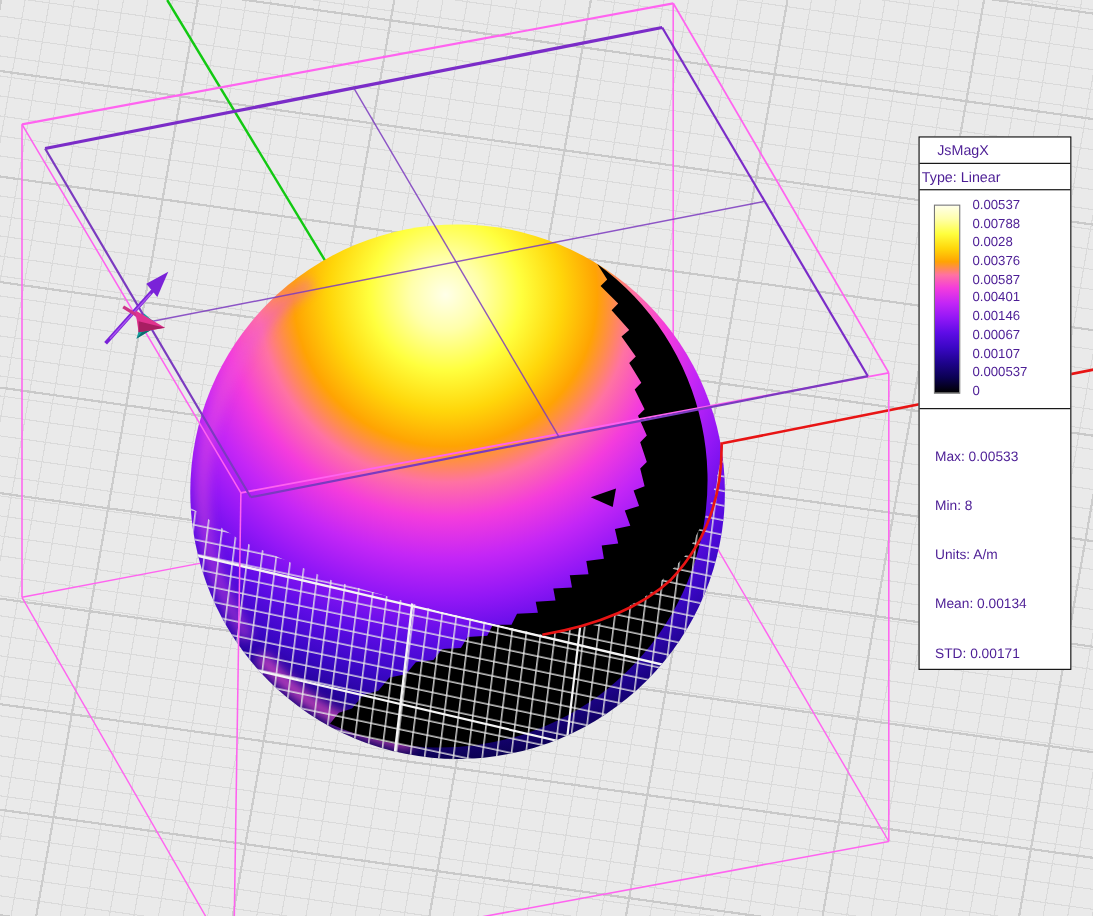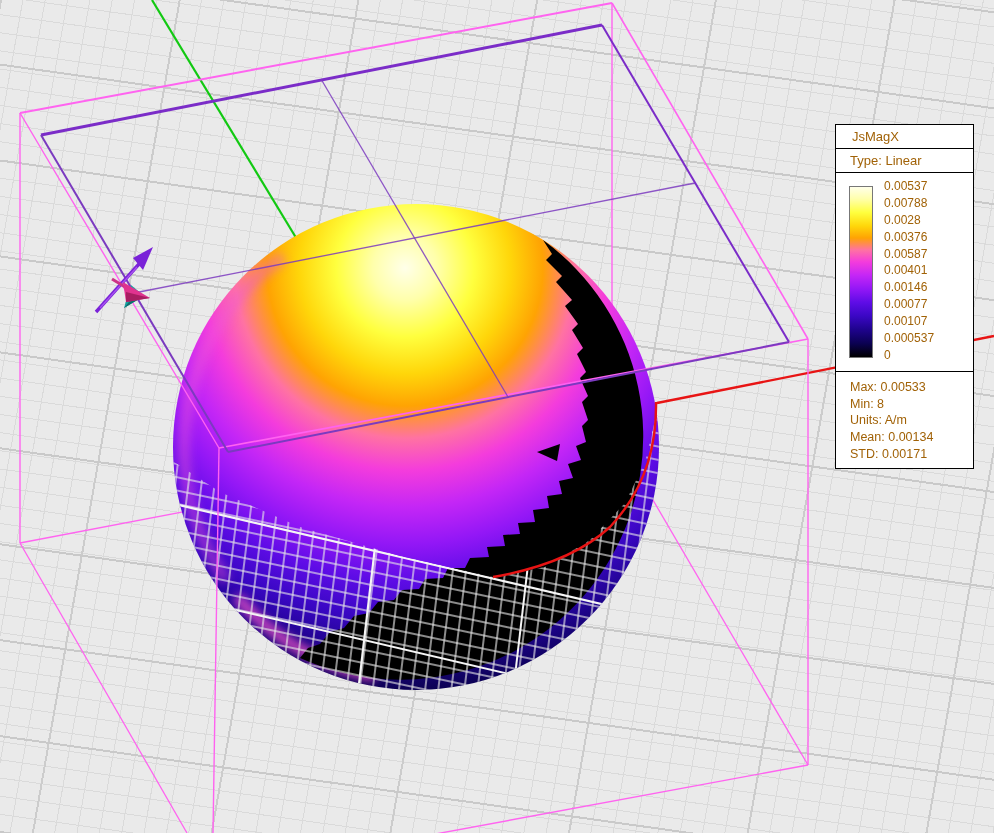--- a/index.html
+++ b/index.html
@@ -14,30 +14,30 @@
       repeating-linear-gradient(100deg,#cccccc 0 2px, transparent 2px 176px),
       repeating-linear-gradient(8deg,  #dadada 0 1px, transparent 1px 18px),
       repeating-linear-gradient(100deg,#dadada 0 1px, transparent 1px 22px);
   }
   .scene{position:absolute;left:0;top:0;}
 
   
   .legend{
     position:absolute; left:835px; top:124px; width:139px;
     background:#ffffff; border:1px solid #000; box-sizing:border-box;
-    color:#a16207; font-size:13px;
+    color:#4c1d95; font-size:13px;
   }
   .legend-title{height:23px; line-height:23px; padding-left:16px; border-bottom:1px solid #000;}
-  .legend-type {height:23px; line-height:23px; padding-left:14px; border-bottom:1px solid #000;}
+  .legend-type {height:23px; line-height:23px; padding-left:2px; border-bottom:1px solid #000;}
   .legend-scale{position:relative; height:198px; border-bottom:1px solid #000;}
   .colorbar{position:absolute; left:13px; top:13px; width:22px; height:170px; border:1px solid #777;}
   .ticks{position:absolute; left:48px; top:5px; font-size:12px;}
   .tick{height:16.9px; line-height:16.9px; white-space:nowrap;}
   .legend-stats{padding:7px 0 6px 14px; font-size:12.5px;}
-  .stat{height:16.7px; line-height:16.7px; white-space:nowrap;}
+  .stat{height:16.7px; line-height:16.7px; white-space:nowrap;margin-top:28px;}
 </style>
 </head>
 <body>
 
 <div class="stage">
 
   <svg class="scene" width="994" height="833" viewBox="0 0 994 833">
     <defs>
       <radialGradient id="sphereGrad" gradientUnits="userSpaceOnUse" cx="405" cy="268" r="460" fx="405" fy="268">
           <stop offset="0%" stop-color="#ffffe9"></stop>
@@ -162,21 +162,21 @@
     <div class="legend-scale">
       <div class="colorbar" id="colorbar" style="background: linear-gradient(rgb(255, 255, 233) 0%, rgb(255, 255, 171) 7%, rgb(255, 255, 62) 15%, rgb(255, 214, 10) 23%, rgb(255, 163, 3) 30%, rgb(255, 114, 162) 37%, rgb(244, 60, 220) 44%, rgb(196, 38, 246) 52%, rgb(147, 23, 246) 60%, rgb(94, 12, 230) 68%, rgb(58, 7, 196) 76%, rgb(30, 3, 140) 84%, rgb(11, 1, 82) 92%, rgb(0, 0, 0) 100%);"></div>
       <div class="ticks">
         <div class="tick">0.00537</div>
         <div class="tick">0.00788</div>
         <div class="tick">0.0028</div>
         <div class="tick">0.00376</div>
         <div class="tick">0.00587</div>
         <div class="tick">0.00401</div>
         <div class="tick">0.00146</div>
-        <div class="tick">0.00077</div>
+        <div class="tick">0.00067</div>
         <div class="tick">0.00107</div>
         <div class="tick">0.000537</div>
         <div class="tick">0</div>
       </div>
     </div>
     <div class="legend-stats">
       <div class="stat">Max: 0.00533</div>
       <div class="stat">Min: 8</div>
       <div class="stat">Units: A/m</div>
       <div class="stat">Mean: 0.00134</div>

